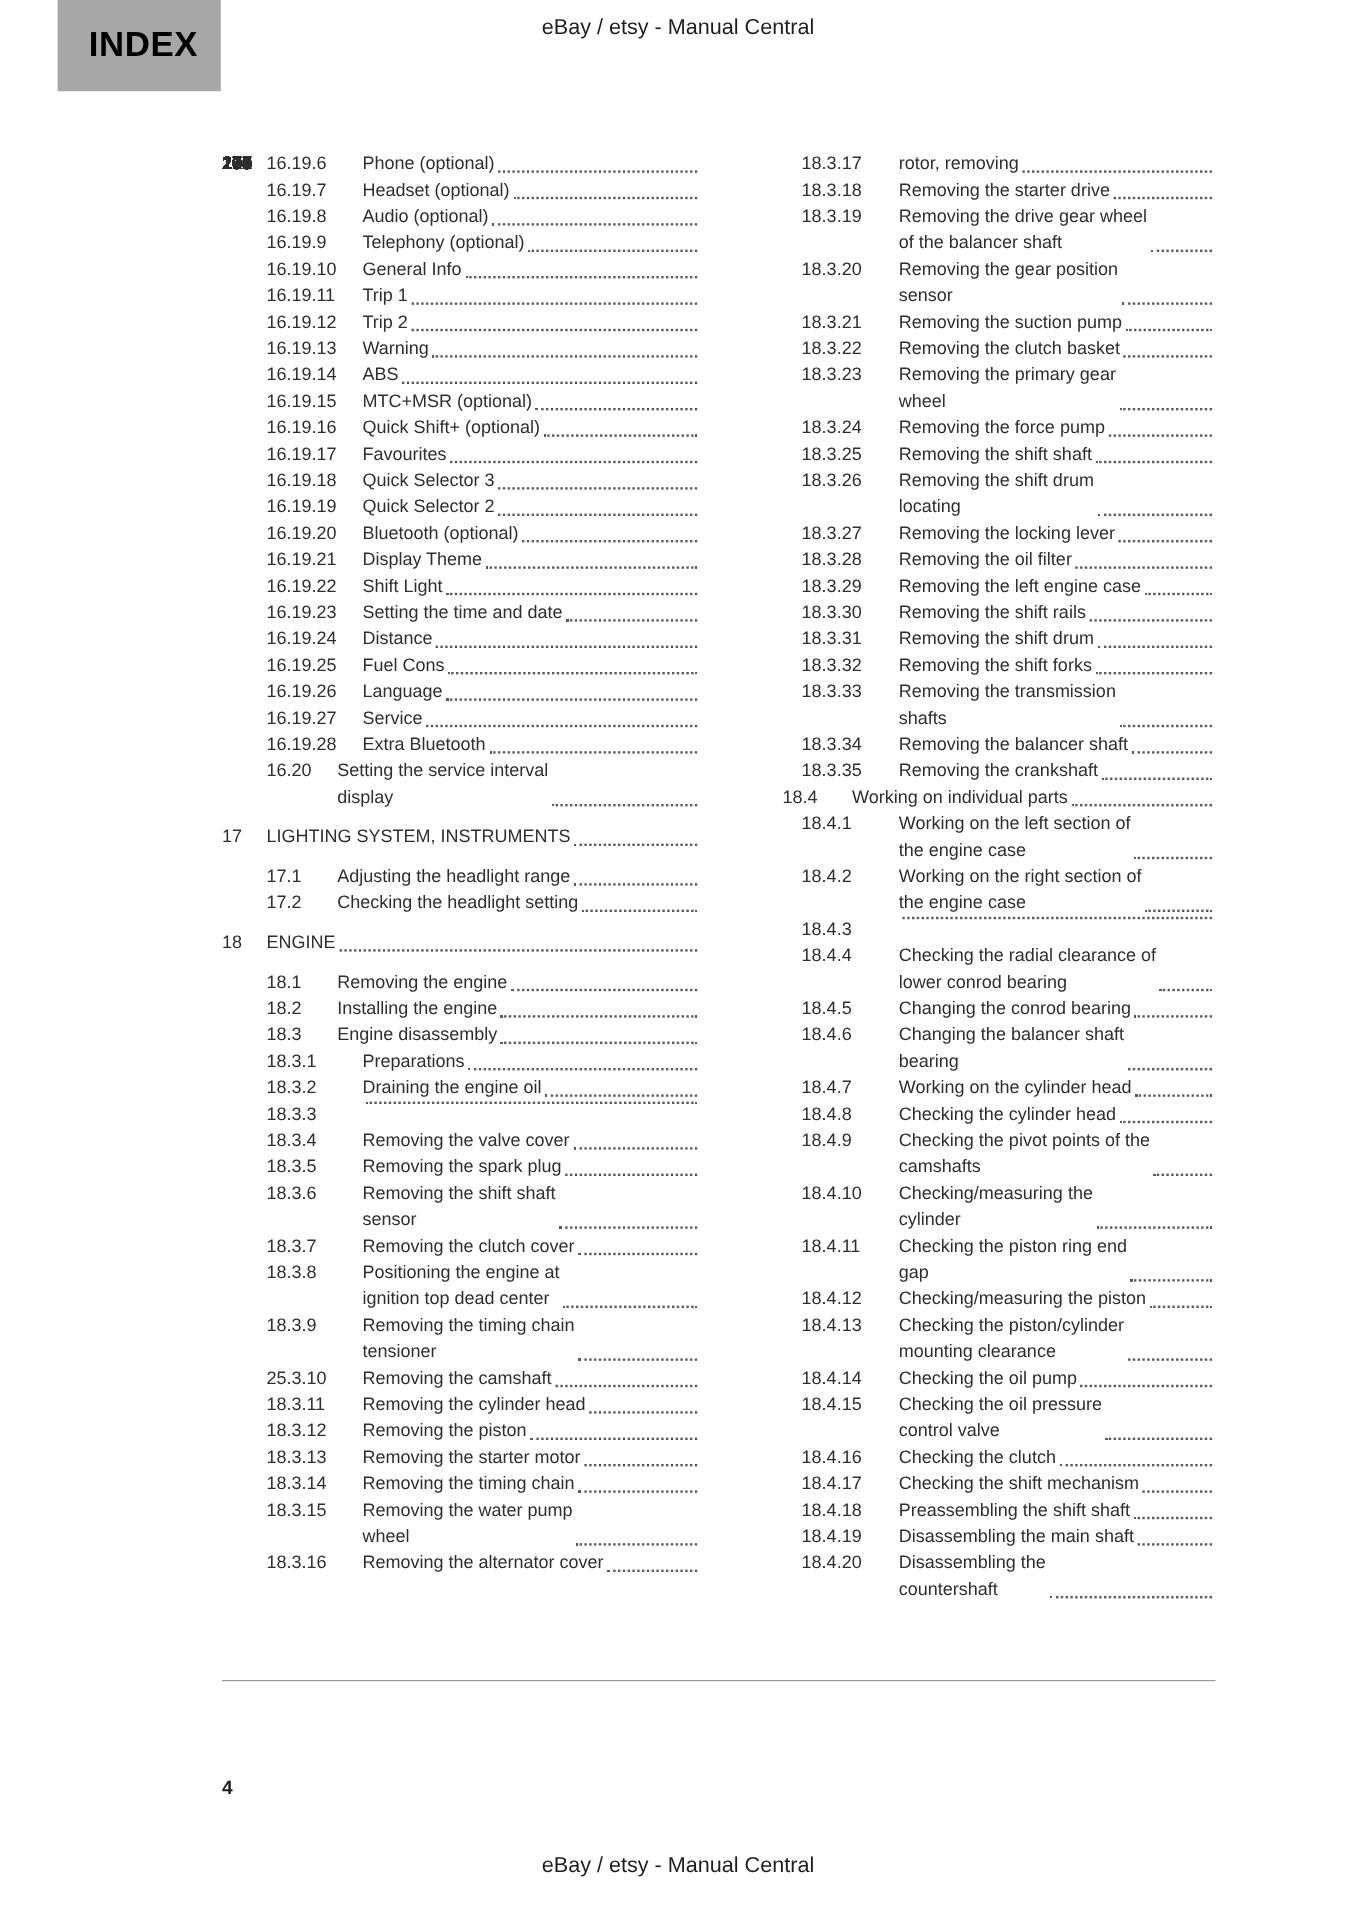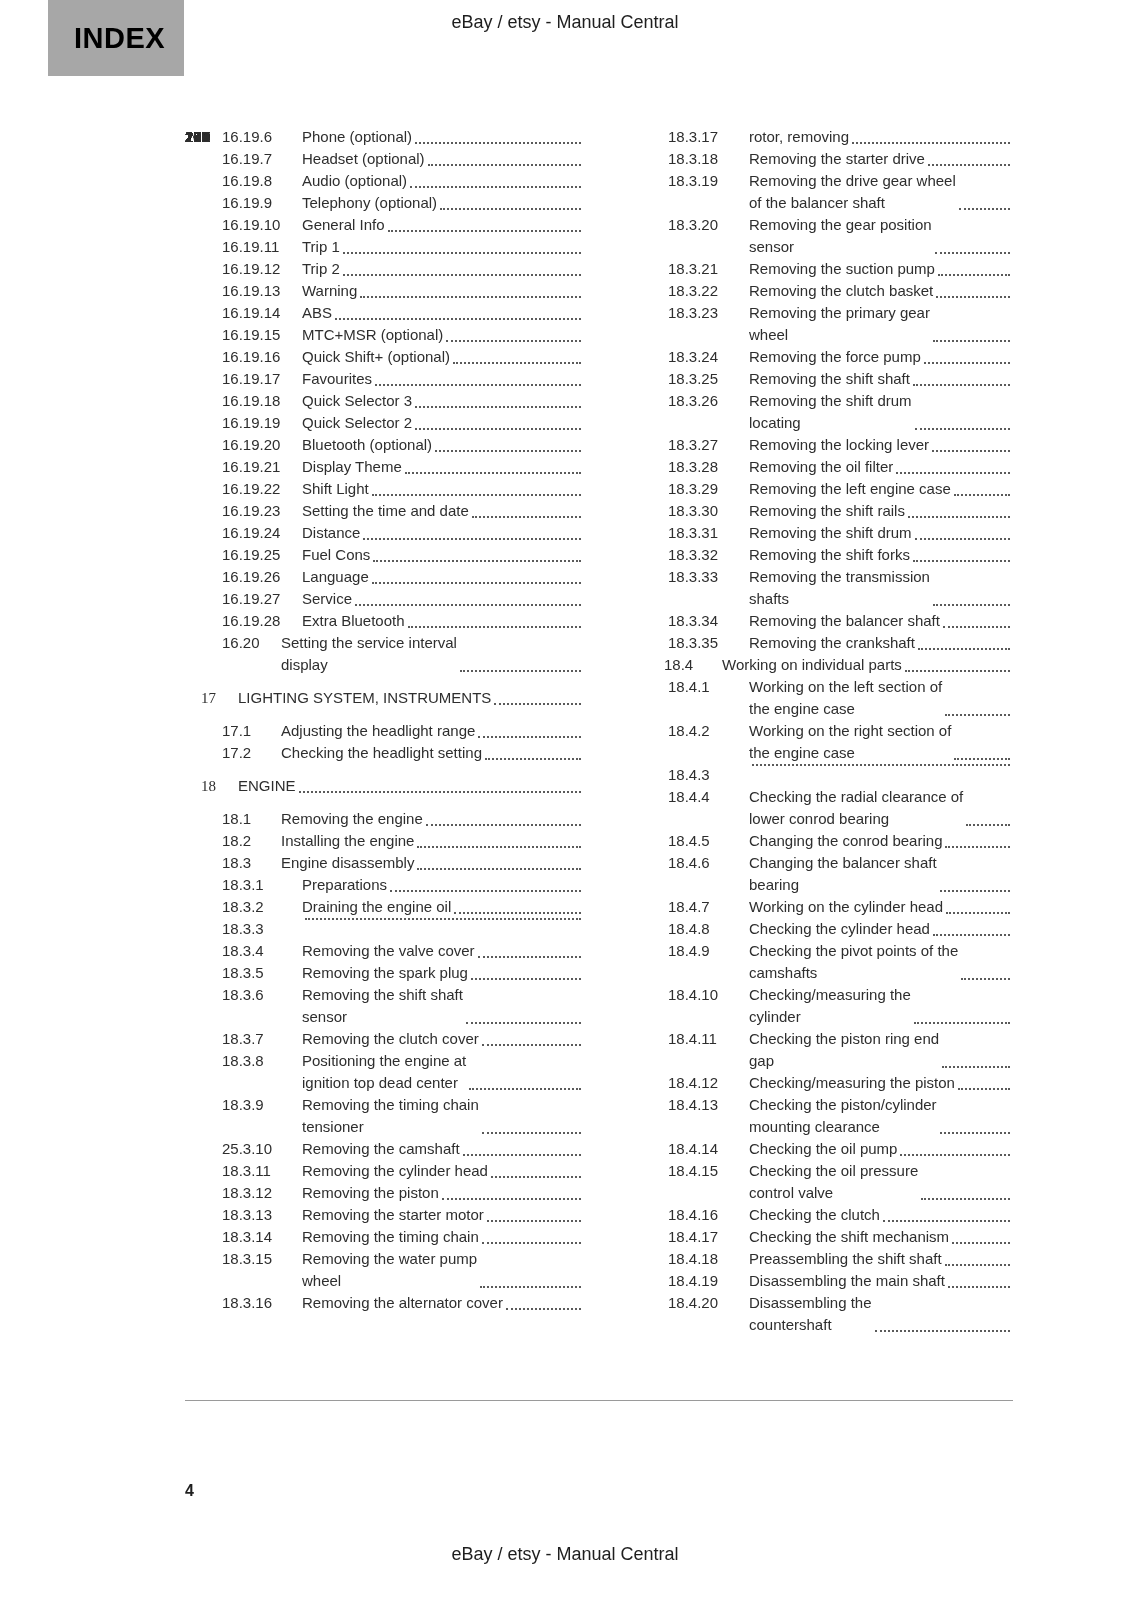--- a/index.html
+++ b/index.html
@@ -61,24 +61,24 @@
   }
   .entry .title { white-space: pre-line; }
   .entry .fill {
     flex: 1 1 auto; min-width: 10px;
     margin: 0 3px 4px 3px;
     border-bottom: 2px dotted #5a5a5a;
     align-self: flex-end;
   }
   .entry .page { flex: 0 0 auto; }
 
-  .col-left .chapter .num { margin-left: 16px;    width: 37px; font-family: Liberation Serif, serif; }
+  .col-left .chapter .num { margin-left: 0;    width: 37px; }
   .col-left .section .num { margin-left: 37px; width: 59px; }
   .col-left .sub .num     { margin-left: 37px; width: 80px; }
-  .col-right .section .num { margin-left: 12px; width: 58px; }
+  .col-right .section .num { margin-left: 0; width: 58px; }
   .col-right .sub .num     { margin-left: 16px; width: 81px; }
 
   .entry.chapter { margin-top: 11px; margin-bottom: 11px; }
 </style>
 </head>
 <body>
 
 <div class="page">
 
   <div class="index-tab">INDEX</div>

